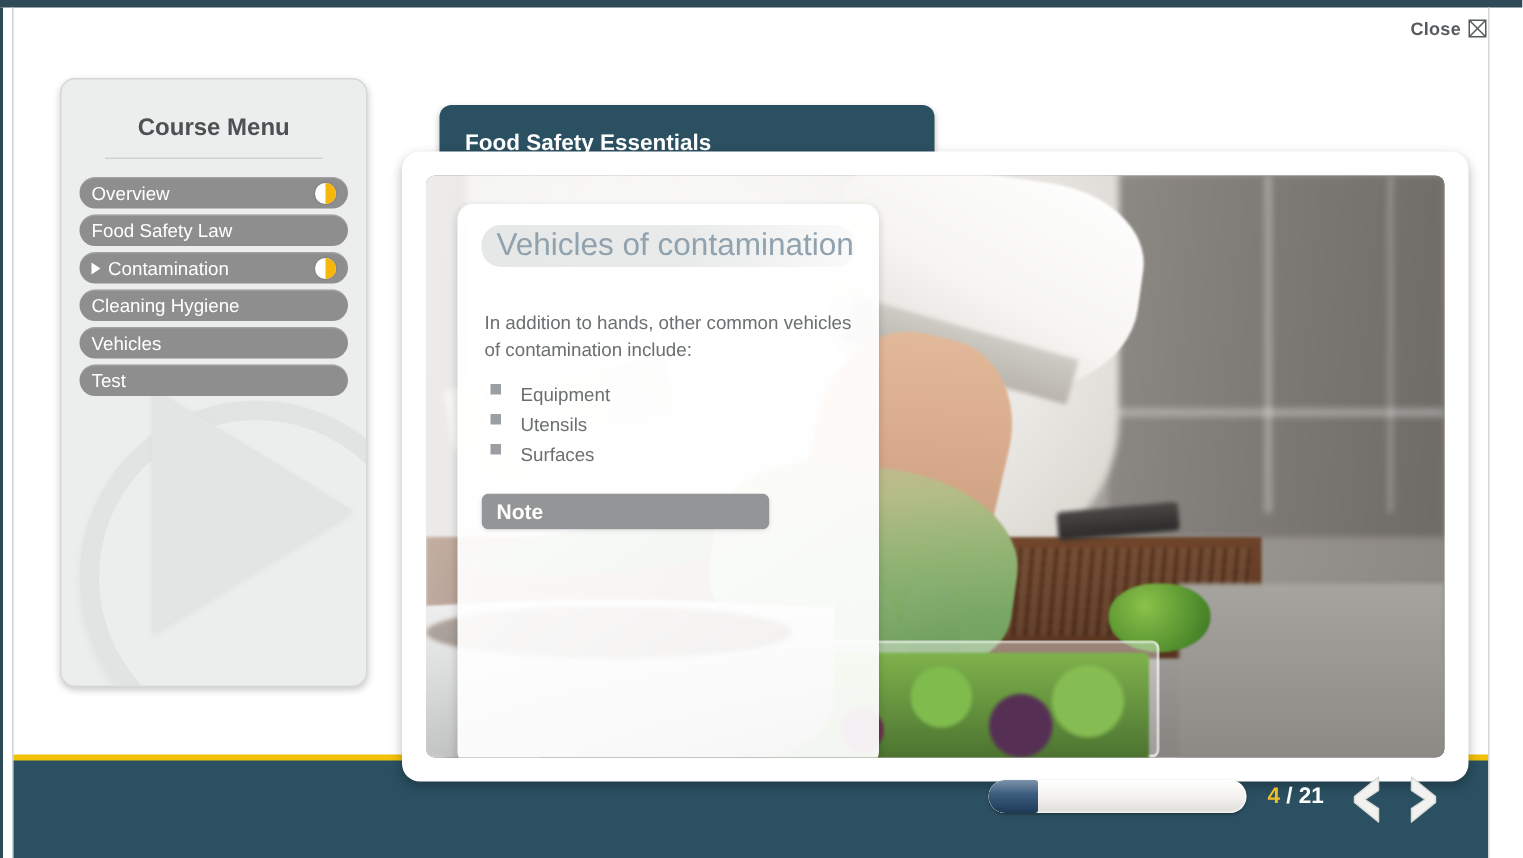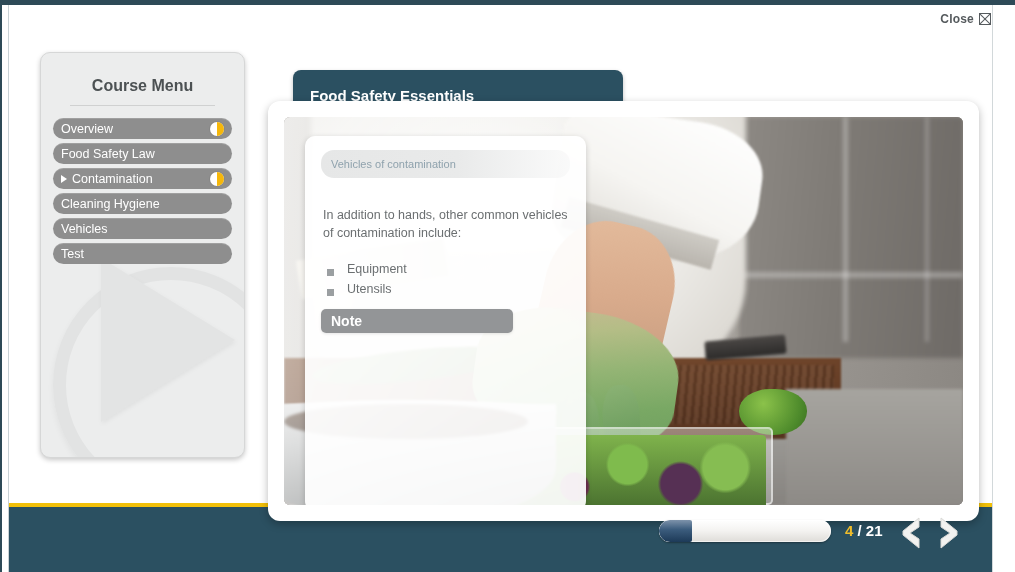--- a/index.html
+++ b/index.html
@@ -355,38 +355,38 @@
     padding: 14px 16px;
     z-index: 3;
   }
   #panel-heading {
     background: linear-gradient(90deg,#e6e7e7 0%,#e9eaea 55%,rgba(236,237,237,.25) 100%);
     border-radius: 13px;
     height: 28px;
     display: flex;
     align-items: center;
     padding-left: 10px;
-    font-size: 11px;
+    font-size: 21px;
     color: #8fa2ad;
   }
   #panel-body {
     margin-top: 28px;
     font-size: 12.5px;
     line-height: 1.45;
     color: #6b6f71;
     padding-left: 2px;
   }
   #bullet-list {
     list-style: none;
     margin-top: 14px;
     padding-left: 6px;
   }
   #bullet-list li {
     display: flex;
-    align-items: flex-end;
+    align-items: flex-start;
     font-size: 12.5px;
     color: #6b6f71;
     height: 20px;
   }
   #bullet-list li .bsq {
     width: 7px; height: 7px;
     background: #9b9fa1;
     margin-right: 13px;
     flex: 0 0 auto;
   }
@@ -557,20 +557,24 @@
         <div id="panel-body">In addition to hands, other common vehicles of contamination include:</div>
         <ul id="bullet-list">
             <li>
               <span class="bsq"></span>
               <span>Equipment</span>
             </li>
             <li>
               <span class="bsq"></span>
               <span>Utensils</span>
             </li>
+            <li>
+              <span class="bsq"></span>
+              <span>Surfaces</span>
+            </li>
           </ul>
 
         <div id="note-box">
           <div id="note-head">Note</div>
         </div>
       </div>
     </div>
   </div>
 
   <div id="progress-track">

